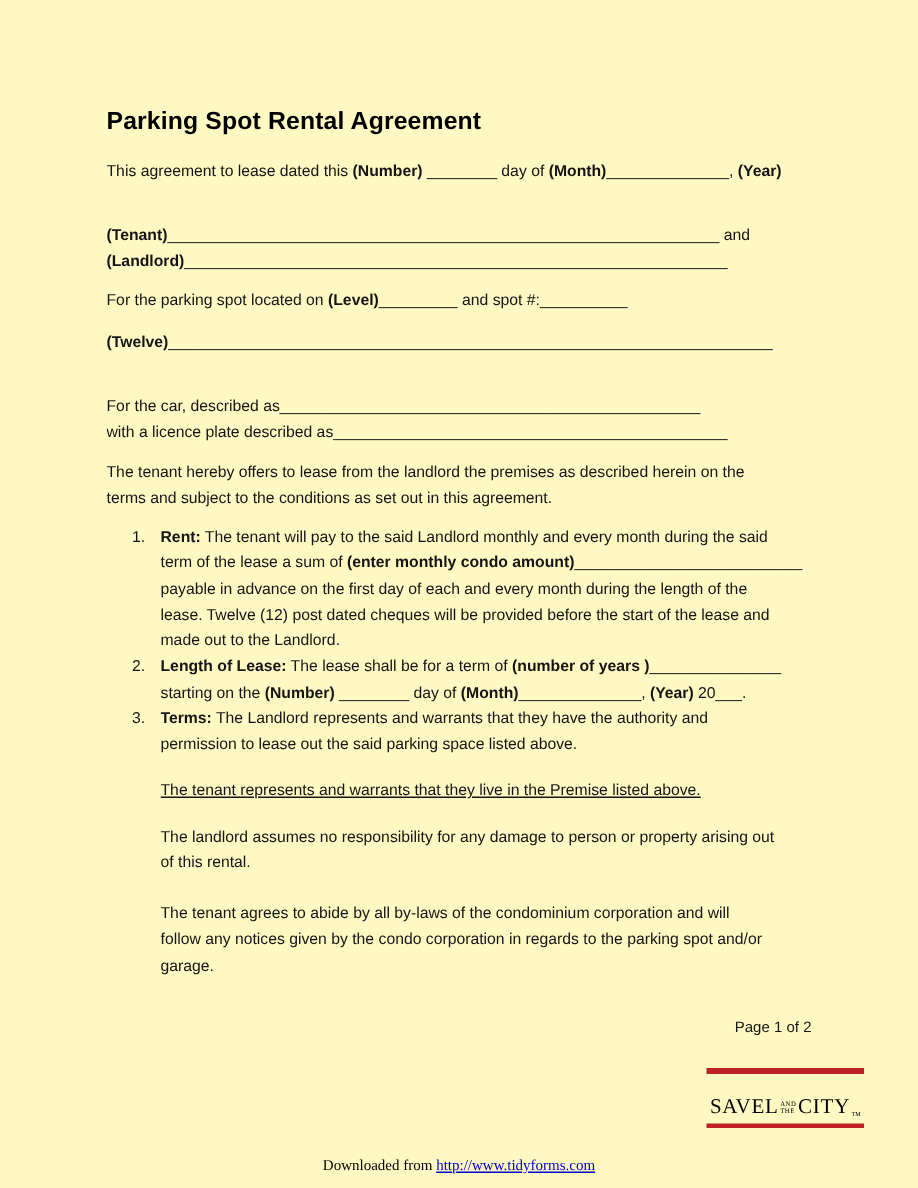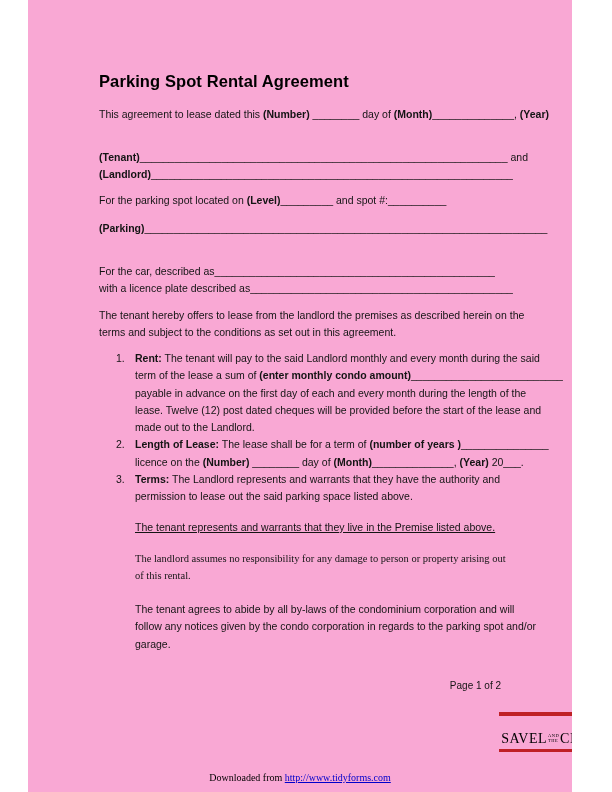--- a/index.html
+++ b/index.html
@@ -1,34 +1,34 @@
 <!DOCTYPE html>
 <html><head>
 <meta charset="utf-8">
 <style>
   html,body{margin:0;padding:0;background:#ffffff;}
-  .page{position:relative;width:544px;height:792px;background:#f9a8d4;
-        font-family:"Liberation Sans",sans-serif;color:#141414;overflow:hidden;margin-left:28px;}
+  .page{position:relative;width:612px;height:792px;background:#fef9c3;
+        font-family:"Liberation Sans",sans-serif;color:#141414;overflow:hidden;}
   .title{position:absolute;left:71px;top:72px;font-size:16.5px;font-weight:700;
          color:#000;letter-spacing:0.1px;}
   .block{position:absolute;left:71px;width:472px;font-size:10.5px;line-height:17.3px;}
   .ln{white-space:pre;overflow:hidden;}
   .b{font-weight:700;}
   #intro{top:106px;}
   #parties{top:149px;}
   #parking{top:192px;}
   #premises{top:220px;}
   #car{top:263px;}
   #offer{top:307px;}
   #list{top:350px;}
   .li{position:relative;padding-left:36px;}
   .li .num{position:absolute;left:17px;top:0;}
   .clause{left:107px;width:440px;}
   #clause1{top:519px;text-decoration:underline;}
-  #clause2{top:550px;font-family:Liberation Serif, serif;}
+  #clause2{top:550px;}
   #clause3{top:601px;}
   .pagenum{position:absolute;right:71px;top:679px;font-size:10px;line-height:14px;}
   .logo{position:absolute;left:471px;top:712px;width:105px;}
   .logo .bar{height:3.5px;}
   .logo-text{display:flex;align-items:center;justify-content:center;
              font-family:"Liberation Serif",serif;color:#000;padding:15px 0 2px 0;}
   .logo-main{font-size:14px;letter-spacing:0.5px;}
   .logo-small{display:flex;flex-direction:column;justify-content:center;
               font-size:4.5px;line-height:4.6px;margin:0 1px;letter-spacing:0.4px;}
   .logo-tm{font-size:4px;align-self:flex-end;margin-left:1px;padding-bottom:2px;}
@@ -50,21 +50,21 @@
   <div class="block" id="parking">
       <div class="ln"><span>For the parking spot located on </span><span class="b">(Level)</span><span>_________ and spot #:__________</span></div>
     </div>
 
   <div class="block" id="parties">
       <div class="ln"><span class="b">(Tenant)</span><span>_______________________________________________________________</span><span> and</span></div>
       <div class="ln"><span class="b">(Landlord)</span><span>______________________________________________________________</span></div>
     </div>
 
   <div class="block" id="premises">
-      <div class="ln"><span class="b">(Parking)</span><span>_____________________________________________________________________</span></div>
+      <div class="ln"><span class="b">(Twelve)</span><span>_____________________________________________________________________</span></div>
     </div>
 
   <div class="block" id="car">
       <div class="ln"><span>For the car, described as________________________________________________</span></div>
       <div class="ln"><span>with a licence plate described as_____________________________________________</span></div>
     </div>
 
   <div class="block" id="offer">
       <div class="ln"><span>The tenant hereby offers to lease from the landlord the premises as described herein on the</span></div>
       <div class="ln"><span>terms and subject to the conditions as set out in this agreement.</span></div>
@@ -78,21 +78,21 @@
           <div class="ln"><span>term of the lease a sum of </span><span class="b">(enter monthly condo amount)</span><span>__________________________</span></div>
           <div class="ln"><span>payable in advance on the first day of each and every month during the length of the</span></div>
           <div class="ln"><span>lease. Twelve (12) post dated cheques will be provided before the start of the lease and</span></div>
           <div class="ln"><span>made out to the Landlord.</span></div>
         </div>
     </div>
     <div class="li">
       <span class="num">2.</span>
       <div>
           <div class="ln"><span class="b">Length of Lease:</span><span> The lease shall be for a term of </span><span class="b">(number of years )</span><span>_______________</span></div>
-          <div class="ln"><span>licence on the </span><span class="b">(Number)</span><span> ________ day of </span><span class="b">(Month)</span><span>______________, </span><span class="b">(Year)</span><span> 20___.</span></div>
+          <div class="ln"><span>starting on the </span><span class="b">(Number)</span><span> ________ day of </span><span class="b">(Month)</span><span>______________, </span><span class="b">(Year)</span><span> 20___.</span></div>
         </div>
     </div>
     <div class="li">
       <span class="num">3.</span>
       <div>
           <div class="ln"><span class="b">Terms:</span><span> The Landlord represents and warrants that they have the authority and</span></div>
           <div class="ln"><span>permission to lease out the said parking space listed above.</span></div>
         </div>
     </div>
   </div>

